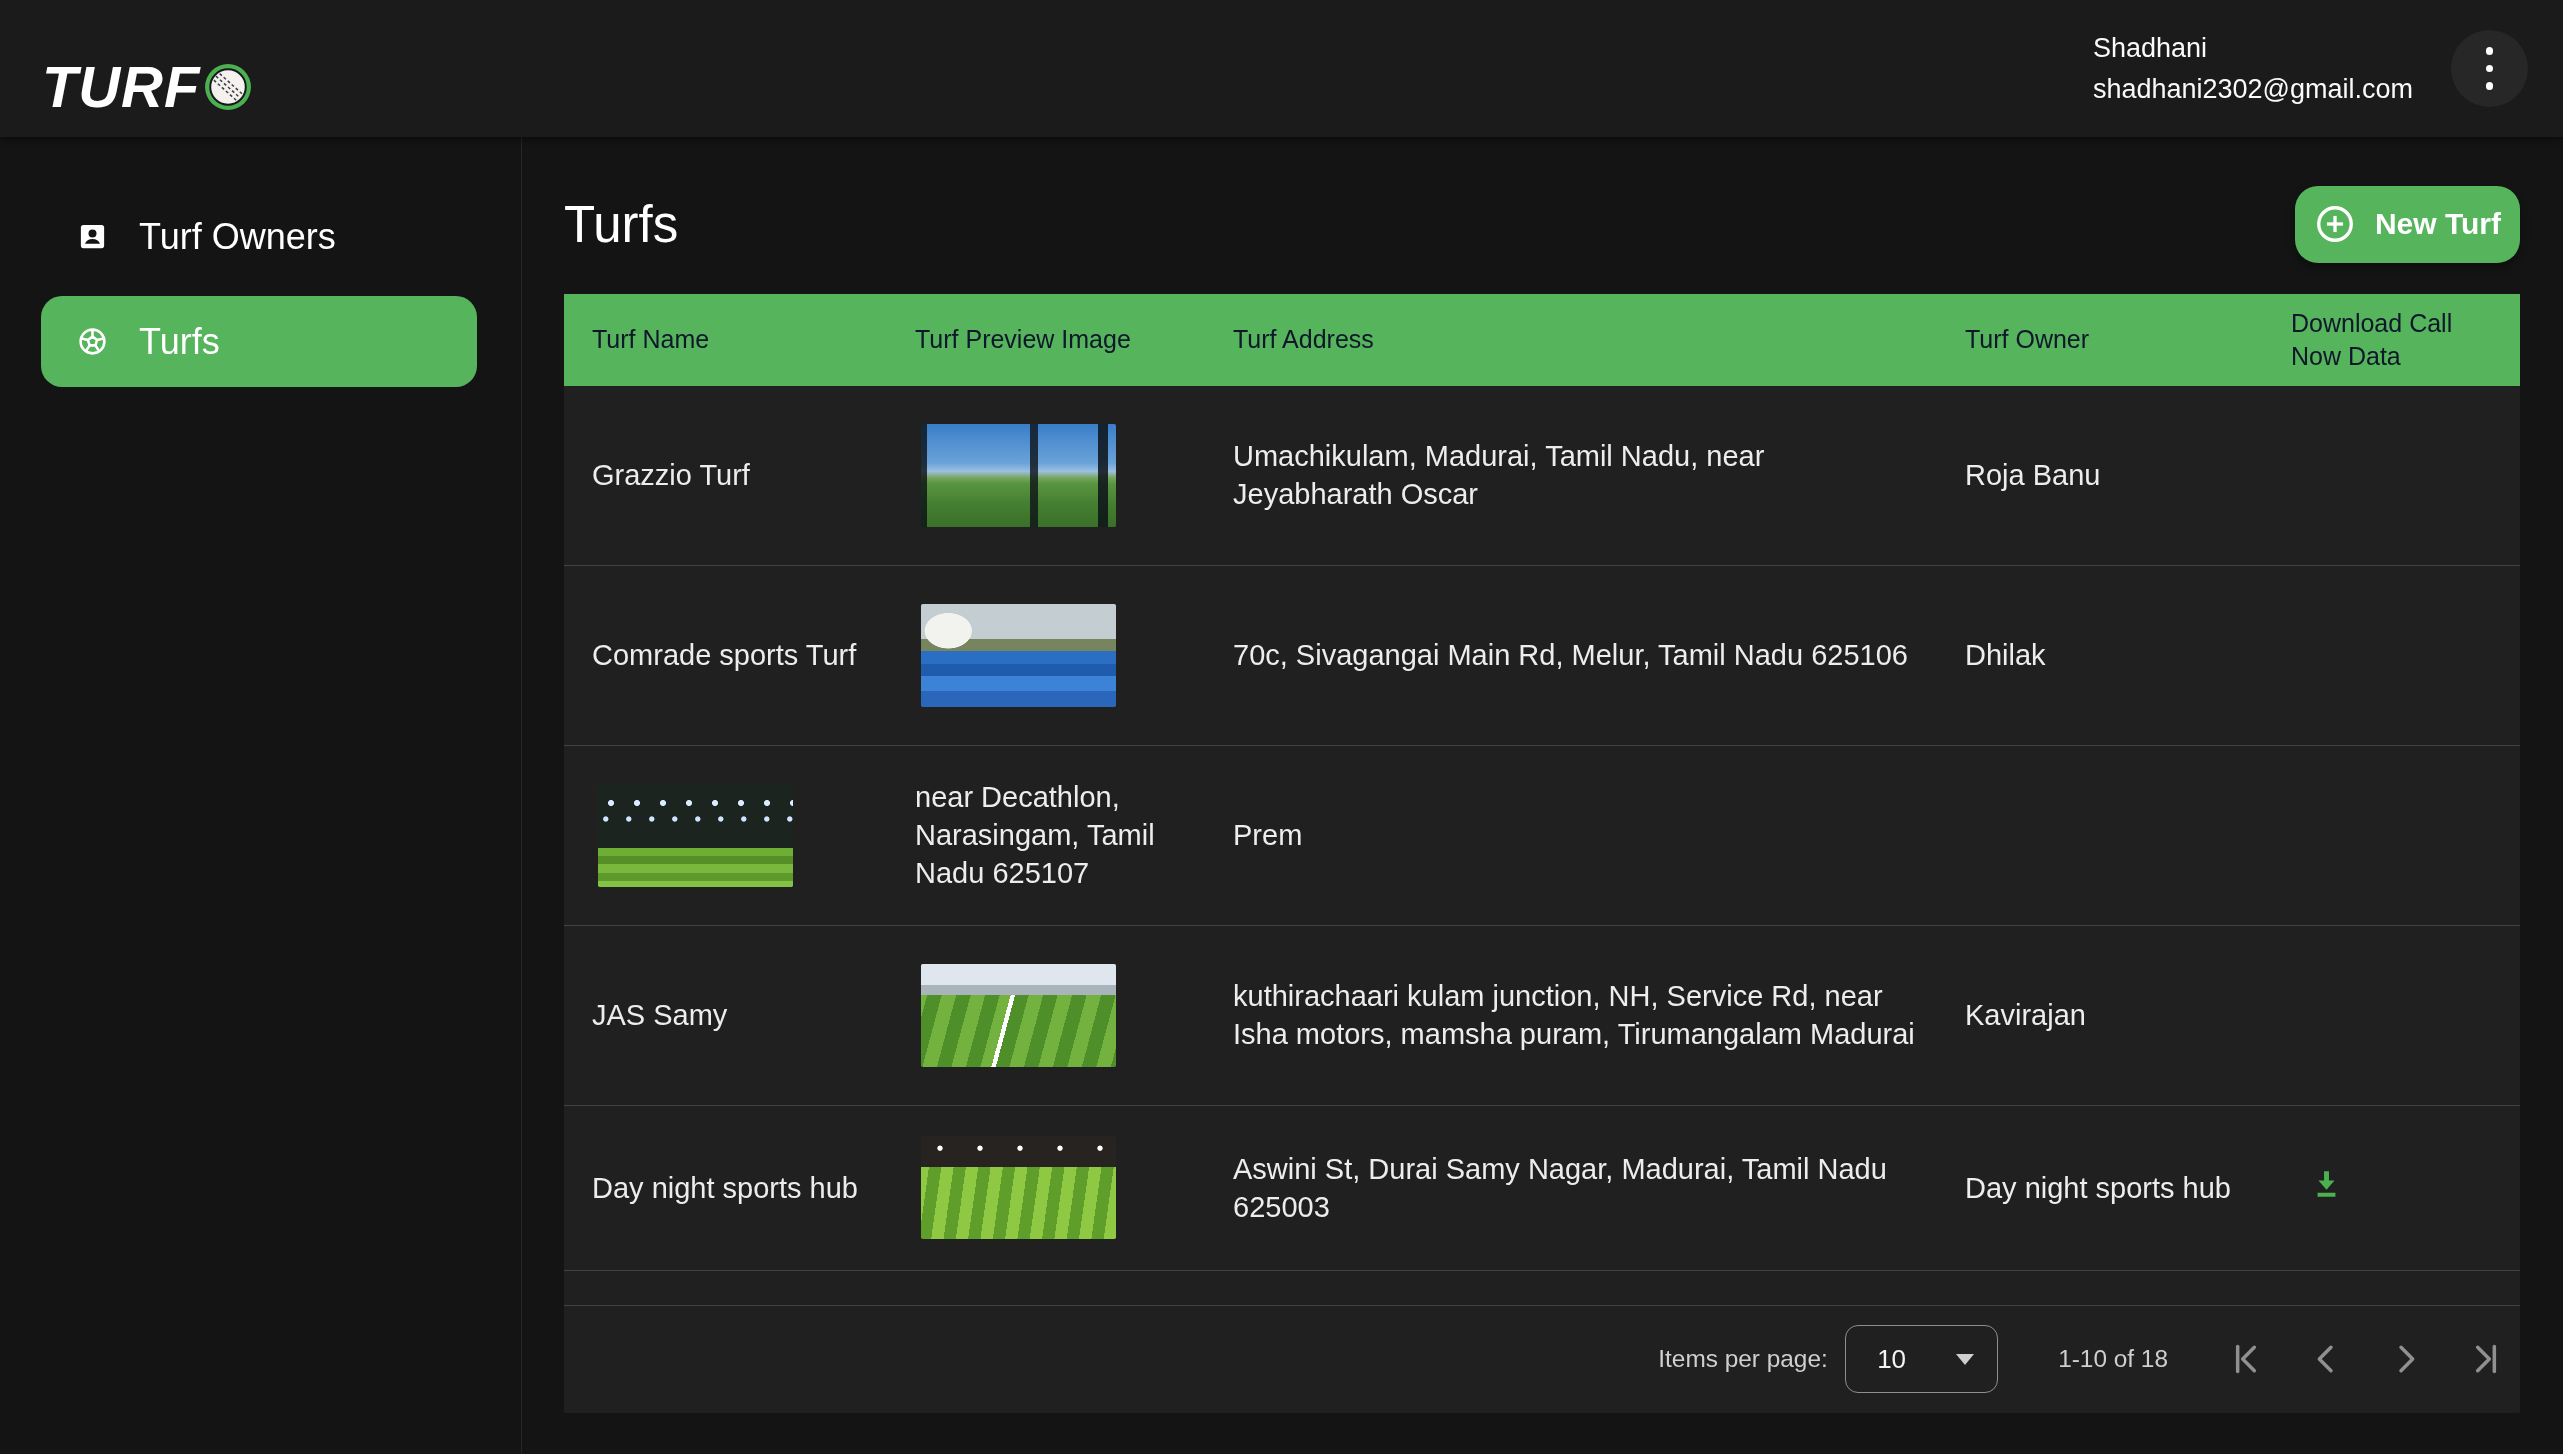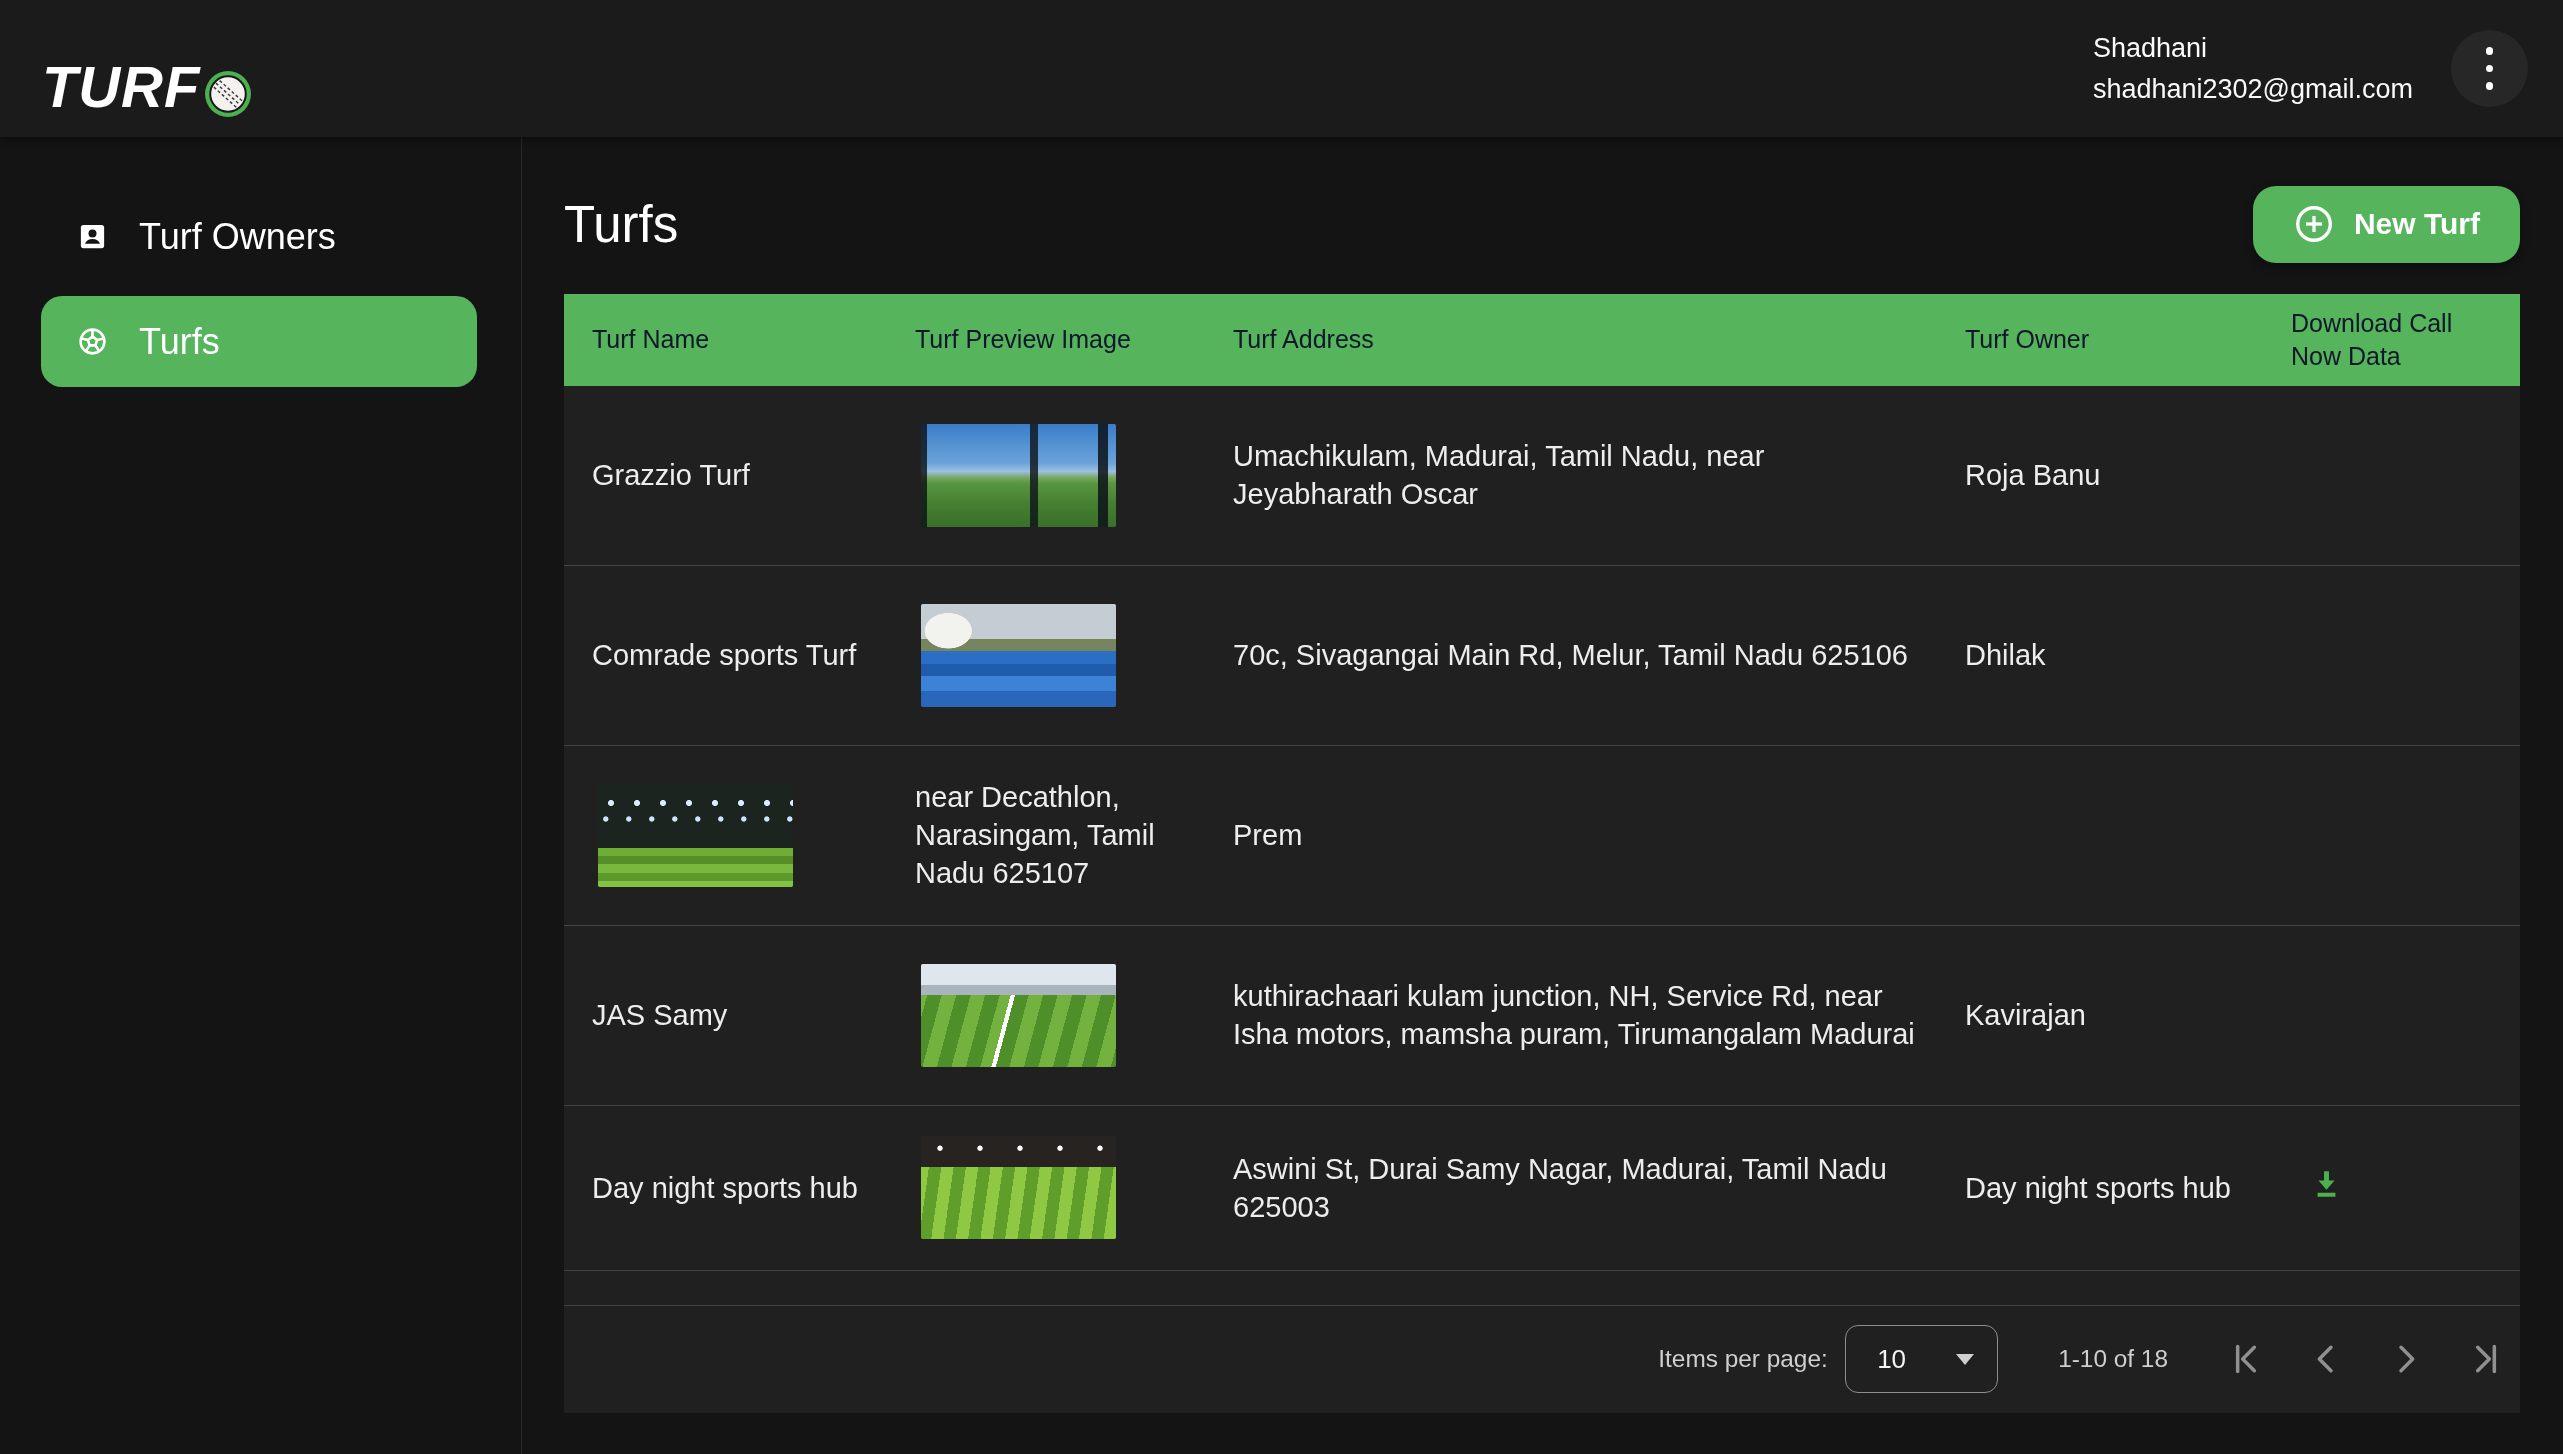--- a/index.html
+++ b/index.html
@@ -22,21 +22,21 @@
     overflow:hidden;
   }
   
   .topbar{
     height:137px;background:var(--topbar-bg);
     display:flex;align-items:center;justify-content:space-between;
     padding:0 35px 0 42px;
     box-shadow:0 2.6px 7px rgba(0,0,0,0.45);
     position:relative;z-index:5;
   }
-  .logo{display:flex;align-items:flex-end;margin-top:36px;}
+  .logo{display:flex;align-items:center;margin-top:36px;}
   .logo-text{
     font-size:58px;font-weight:800;font-style:italic;color:#ffffff;
     letter-spacing:0.9px;
   }
   .logo-ball{width:52px;height:52px;margin-left:1.7px;}
   .top-right{display:flex;align-items:center;gap:38px;}
   .user-info{font-size:27px;line-height:41px;color:#fafafa;}
   .kebab-btn{
     width:77px;height:77px;border-radius:50%;background:#272727;
     display:flex;align-items:center;justify-content:center;flex-direction:column;gap:9.6px;
@@ -55,21 +55,21 @@
     margin-bottom:14px;background:transparent;
   }
   .side-item.active{background:var(--green);}
   .side-icon{width:31px;height:31px;flex:0 0 31px;}
   .main{flex:1;padding:0 43px 0 42px;background:var(--panel-bg);}
   
   .page-head{margin-top:48px;height:78px;display:flex;align-items:center;justify-content:space-between;}
   .page-title{font-size:51px;font-weight:500;color:#ffffff;}
   .new-turf-btn{
     height:77px;border-radius:23px;background:var(--green);border:none;cursor:pointer;
-    display:flex;align-items:center;gap:19px;padding:0 40px;
+    display:flex;align-items:center;gap:19px;padding:0 19px;
     color:#ffffff;font-size:30px;font-weight:bold;font-family:inherit;
     box-shadow:0 3.5px 8.7px rgba(0,0,0,0.35);
   }
   .plus-icon{width:42px;height:42px;}
   
   .table{margin-top:30.5px;background:var(--row-bg);border-radius:1.7px;}
   .thead,.trow{
     display:grid;
     grid-template-columns:323px 318px 732px 326px 256px;
   }

